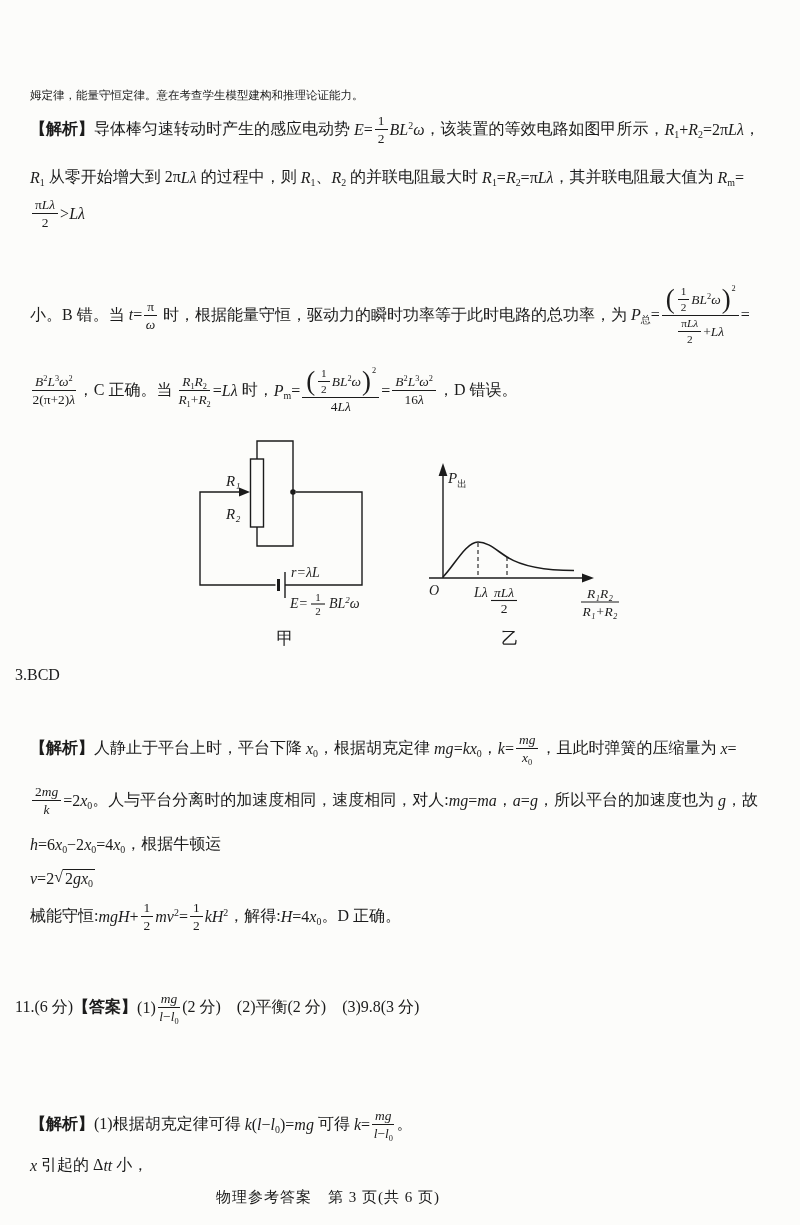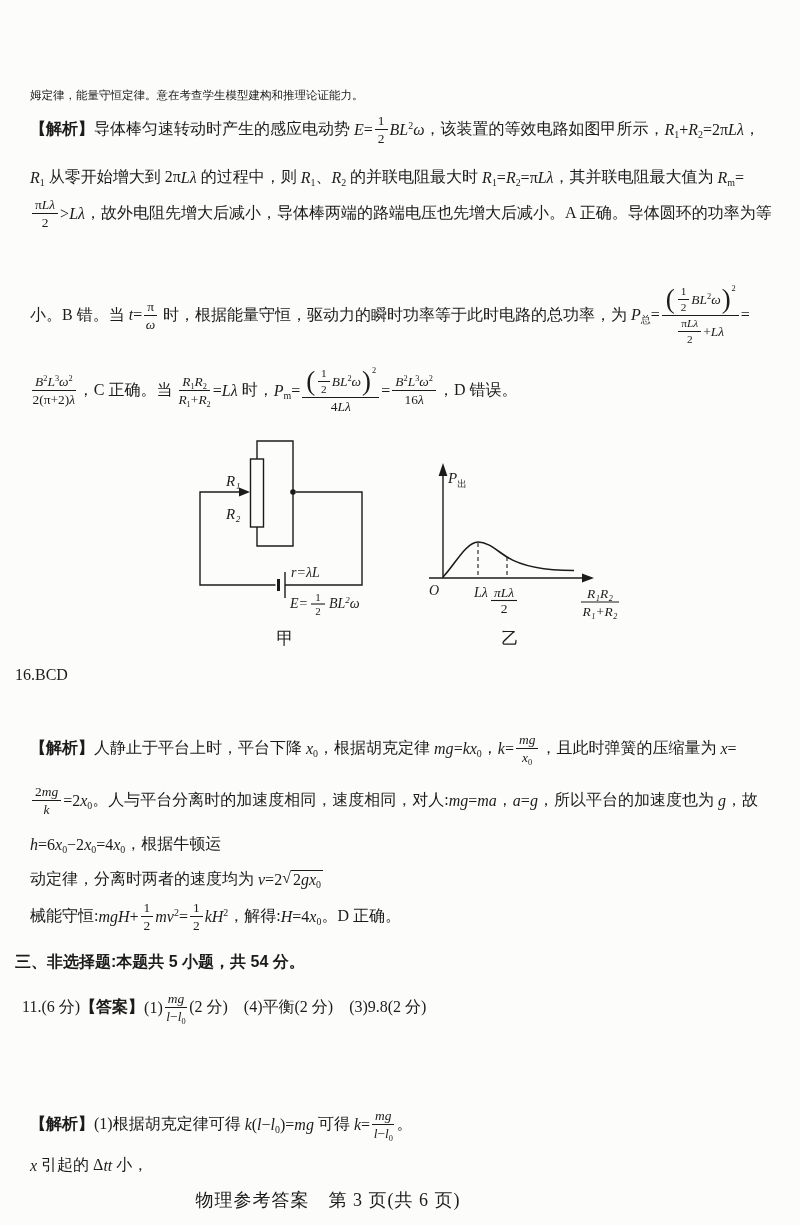--- a/index.html
+++ b/index.html
@@ -27,33 +27,33 @@
   }
   .frac .num{border-bottom:1.3px solid #1b1b1b;padding:0 3px 1px;display:inline-flex;align-items:center;justify-content:center;}
   .frac .den{padding-top:1px;display:inline-flex;align-items:center;justify-content:center;}
   .bigp{display:inline-flex;align-items:center;}
   .bigp .par{font-size:2em;font-weight:400;line-height:0.85;margin:0 1px;}
   .bigp .bpc{display:inline-flex;align-items:center;}
   .bigp .bsup{align-self:flex-start;font-size:0.62em;line-height:1;}
   .sqrt{display:inline-flex;align-items:stretch;}
   .sqrt .sign{line-height:1.05;}
   .sqrt .rad{border-top:1.2px solid #1b1b1b;padding:0 2px;}
-  .footer{position:absolute;left:0;top:1188px;width:656px;text-align:center;font-size:18px;letter-spacing:1px;}
+  .footer{position:absolute;left:0;top:1188px;width:656px;text-align:center;font-size:15px;letter-spacing:1px;}
   svg.figs{position:absolute;left:0;top:0;}
   svg.figs text{font-family:"Liberation Serif","DejaVu Serif",serif;fill:#1b1b1b;}
 </style>
 </head>
 <body>
 
 <div class="page">
 
   <div class="line small" style="left:30px;top:88px"><span class="t">姆定律，能量守恒定律。意在考查学生模型建构和推理论证能力。</span></div>
   <div class="line" style="left:30px;top:113px"><span class="bold">【解析】</span><span class="t">导体棒匀速转动时产生的感应电动势 </span><span class="iv">E</span><span class="t">=</span><span class="frac"><span class="num"><span class="t">1</span></span><span class="den"><span class="t">2</span></span></span><span class="iv">BL<sup>2</sup></span><span class="iv">ω</span><span class="t">，该装置的等效电路如图甲所示，</span><span class="iv">R<sub>1</sub></span><span class="t">+</span><span class="iv">R<sub>2</sub></span><span class="t">=2π</span><span class="iv">Lλ</span><span class="t">，</span></div>
   <div class="line" style="left:30px;top:167px"><span class="iv">R<sub>1</sub></span><span class="t"> 从零开始增大到 2π</span><span class="iv">Lλ</span><span class="t"> 的过程中，则 </span><span class="iv">R<sub>1</sub></span><span class="t">、</span><span class="iv">R<sub>2</sub></span><span class="t"> 的并联电阻最大时 </span><span class="iv">R<sub>1</sub></span><span class="t">=</span><span class="iv">R<sub>2</sub></span><span class="t">=π</span><span class="iv">Lλ</span><span class="t">，其并联电阻最大值为 </span><span class="iv">R<sub>m</sub></span><span class="t">=</span></div>
-  <div class="line" style="left:30px;top:197px"><span class="frac"><span class="num"><span class="t">π</span><span class="iv">Lλ</span></span><span class="den"><span class="t">2</span></span></span><span class="t">&gt;</span><span class="iv">Lλ</span><span class="t">，故外电阻先增大后减小，导体棒两端的路端电压也先增大后减小。A 正确。导体圆环的功率为等</span></div>
+  <div class="line" style="left:30px;top:197px"><span class="frac"><span class="num"><span class="t">π</span><span class="iv">Lλ</span></span><span class="den"><span class="t">2</span></span></span><span class="t">&gt;</span><span class="iv">Lλ</span></div>
   <div class="line" style="left:30px;top:285px"><span class="t">小。B 错。当 </span><span class="iv">t</span><span class="t">=</span><span class="frac"><span class="num"><span class="t">π</span></span><span class="den"><span class="iv">ω</span></span></span><span class="t"> 时，根据能量守恒，驱动力的瞬时功率等于此时电路的总功率，为 </span><span class="iv">P<sub>总</sub></span><span class="t">=</span><span class="frac"><span class="num"><span class="bigp"><span class="par">(</span><span class="bpc"><span class="frac"><span class="num"><span class="t">1</span></span><span class="den"><span class="t">2</span></span></span><span class="iv">BL<sup>2</sup></span><span class="iv">ω</span></span><span class="par">)</span><sup class="bsup">2</sup></span></span><span class="den"><span class="frac"><span class="num"><span class="t">π</span><span class="iv">Lλ</span></span><span class="den"><span class="t">2</span></span></span><span class="t">+</span><span class="iv">Lλ</span></span></span><span class="t">=</span></div>
   <div class="line" style="left:30px;top:367px"><span class="frac"><span class="num"><span class="iv">B<sup>2</sup></span><span class="iv">L<sup>3</sup></span><span class="iv">ω<sup>2</sup></span></span><span class="den"><span class="t">2(π+2)</span><span class="iv">λ</span></span></span><span class="t">，C 正确。当 </span><span class="frac"><span class="num"><span class="iv">R<sub>1</sub></span><span class="iv">R<sub>2</sub></span></span><span class="den"><span class="iv">R<sub>1</sub></span><span class="t">+</span><span class="iv">R<sub>2</sub></span></span></span><span class="t">=</span><span class="iv">Lλ</span><span class="t"> 时，</span><span class="iv">P<sub>m</sub></span><span class="t">=</span><span class="frac"><span class="num"><span class="bigp"><span class="par">(</span><span class="bpc"><span class="frac"><span class="num"><span class="t">1</span></span><span class="den"><span class="t">2</span></span></span><span class="iv">BL<sup>2</sup></span><span class="iv">ω</span></span><span class="par">)</span><sup class="bsup">2</sup></span></span><span class="den"><span class="t">4</span><span class="iv">Lλ</span></span></span><span class="t">=</span><span class="frac"><span class="num"><span class="iv">B<sup>2</sup></span><span class="iv">L<sup>3</sup></span><span class="iv">ω<sup>2</sup></span></span><span class="den"><span class="t">16</span><span class="iv">λ</span></span></span><span class="t">，D 错误。</span></div>
 
   <svg class="figs" width="800" height="1225" viewBox="0 0 800 1225">
     <g fill="none" stroke="#1b1b1b" stroke-width="1.4">
       <polyline points="257,459 257,441 293,441 293,546 257,546 257,527"></polyline>
       <rect x="250.5" y="459" width="13" height="68" fill="#fcfcfa"></rect>
       <polyline points="246,492 200,492 200,585 275.5,585"></polyline>
       <polyline points="285,585 362,585 362,492 296,492"></polyline>
       <circle cx="293" cy="492" r="2.8" fill="#1b1b1b" stroke="none"></circle>
@@ -85,25 +85,24 @@
     <text x="481" y="597" font-size="14" font-style="italic" text-anchor="middle">Lλ</text>
     <text x="504" y="597" font-size="13.5" font-style="italic" text-anchor="middle">πLλ</text>
     <line x1="491" y1="600.5" x2="517" y2="600.5" stroke="#1b1b1b" stroke-width="1.1"></line>
     <text x="504" y="613" font-size="13.5" text-anchor="middle">2</text>
     <text x="600" y="598" font-size="13.5" font-style="italic" text-anchor="middle">R₁R₂</text>
     <line x1="581" y1="602" x2="619" y2="602" stroke="#1b1b1b" stroke-width="1.1"></line>
     <text x="600" y="616" font-size="13.5" font-style="italic" text-anchor="middle">R₁+R₂</text>
     <text x="510" y="644" font-size="17" text-anchor="middle">乙</text>
   </svg>
 
-  <div class="line" style="left:15px;top:666px"><span class="t">16.BCD</span></div>
+  <div class="line" style="left:15px;top:666px"><span class="t">3.BCD</span></div>
   <div class="line" style="left:30px;top:732px"><span class="bold">【解析】</span><span class="t">人静止于平台上时，平台下降 </span><span class="iv">x<sub>0</sub></span><span class="t">，根据胡克定律 </span><span class="iv">mg</span><span class="t">=</span><span class="iv">kx<sub>0</sub></span><span class="t">，</span><span class="iv">k</span><span class="t">=</span><span class="frac"><span class="num"><span class="iv">mg</span></span><span class="den"><span class="iv">x<sub>0</sub></span></span></span><span class="t">，且此时弹簧的压缩量为 </span><span class="iv">x</span><span class="t">=</span></div>
   <div class="line" style="left:30px;top:784px"><span class="frac"><span class="num"><span class="t">2</span><span class="iv">mg</span></span><span class="den"><span class="iv">k</span></span></span><span class="t">=2</span><span class="iv">x<sub>0</sub></span><span class="t">。人与平台分离时的加速度相同，速度相同，对人:</span><span class="iv">mg</span><span class="t">=</span><span class="iv">ma</span><span class="t">，</span><span class="iv">a</span><span class="t">=</span><span class="iv">g</span><span class="t">，所以平台的加速度也为 </span><span class="iv">g</span><span class="t">，故</span></div>
   <div class="line" style="left:30px;top:834px"><span class="iv">h</span><span class="t">=6</span><span class="iv">x<sub>0</sub></span><span class="t">−2</span><span class="iv">x<sub>0</sub></span><span class="t">=4</span><span class="iv">x<sub>0</sub></span><span class="t">，根据牛顿运</span></div>
-  <div class="line" style="left:30px;top:869px"><span class="t">动定律，分离时两者的速度均为 </span><span class="iv">v</span><span class="t">=2</span><span class="sqrt"><span class="sign">√</span><span class="rad"><span class="t">2</span><span class="iv">gx<sub>0</sub></span></span></span></div>
+  <div class="line" style="left:30px;top:869px"><span class="iv">v</span><span class="t">=2</span><span class="sqrt"><span class="sign">√</span><span class="rad"><span class="t">2</span><span class="iv">gx<sub>0</sub></span></span></span></div>
   <div class="line" style="left:30px;top:900px"><span class="t">械能守恒:</span><span class="iv">mgH</span><span class="t">+</span><span class="frac"><span class="num"><span class="t">1</span></span><span class="den"><span class="t">2</span></span></span><span class="iv">mv<sup>2</sup></span><span class="t">=</span><span class="frac"><span class="num"><span class="t">1</span></span><span class="den"><span class="t">2</span></span></span><span class="iv">kH<sup>2</sup></span><span class="t">，解得:</span><span class="iv">H</span><span class="t">=4</span><span class="iv">x<sub>0</sub></span><span class="t">。D 正确。</span></div>
-  <div class="line" style="left:15px;top:952px"><span class="bold">三、非选择题:本题共 5 小题，共 54 分。</span></div>
-  <div class="line" style="left:22px;top:991px"><span class="t">11.(6 分)</span><span class="bold">【答案】</span><span class="t">(1)</span><span class="frac"><span class="num"><span class="iv">mg</span></span><span class="den"><span class="iv">l</span><span class="t">−</span><span class="iv">l<sub>0</sub></span></span></span><span class="t">(2 分)　(4)平衡(2 分)　(3)9.8(2 分)</span></div>
+  <div class="line" style="left:15px;top:991px"><span class="t">11.(6 分)</span><span class="bold">【答案】</span><span class="t">(1)</span><span class="frac"><span class="num"><span class="iv">mg</span></span><span class="den"><span class="iv">l</span><span class="t">−</span><span class="iv">l<sub>0</sub></span></span></span><span class="t">(2 分)　(2)平衡(2 分)　(3)9.8(3 分)</span></div>
   <div class="line" style="left:30px;top:1108px"><span class="bold">【解析】</span><span class="t">(1)根据胡克定律可得 </span><span class="iv">k</span><span class="t">(</span><span class="iv">l</span><span class="t">−</span><span class="iv">l<sub>0</sub></span><span class="t">)=</span><span class="iv">mg</span><span class="t"> 可得 </span><span class="iv">k</span><span class="t">=</span><span class="frac"><span class="num"><span class="iv">mg</span></span><span class="den"><span class="iv">l</span><span class="t">−</span><span class="iv">l<sub>0</sub></span></span></span><span class="t">。</span></div>
   <div class="line" style="left:30px;top:1155px"><span class="iv">x</span><span class="t"> 引起的 Δ</span><span class="iv">t</span><span class="iv">t</span><span class="t"> 小，</span></div>
 
   <div class="footer">物理参考答案　第 3 页(共 6 页)</div>
 </div>
 
 </body></html>

